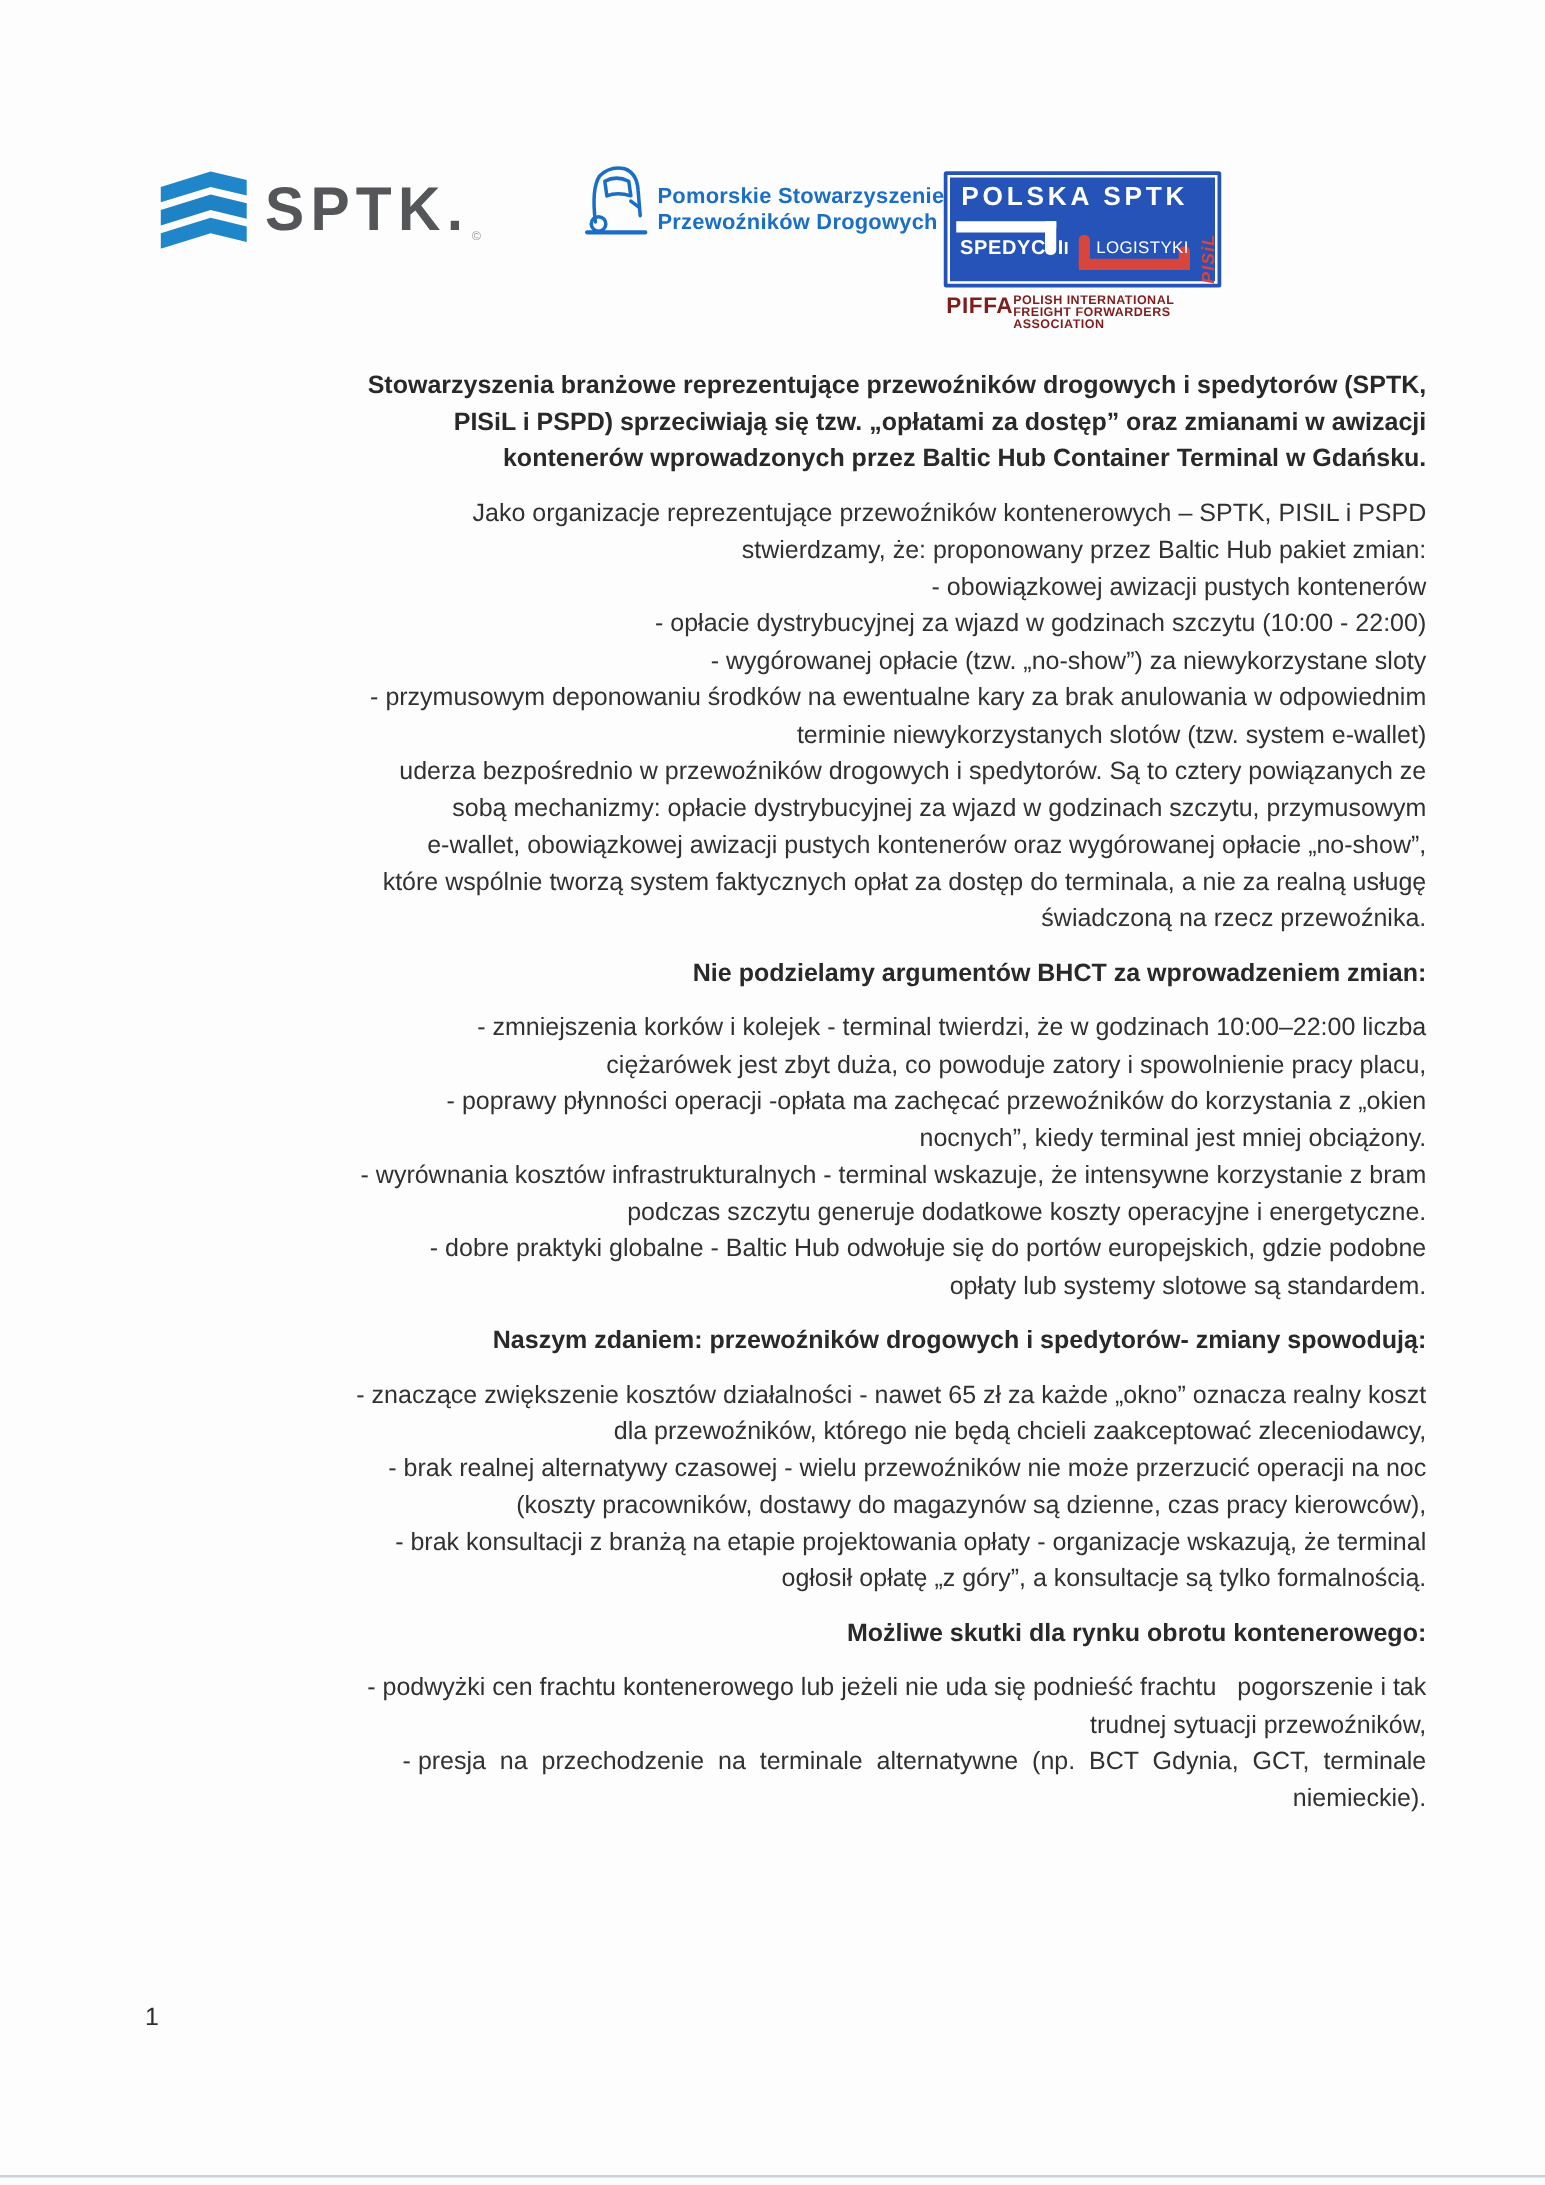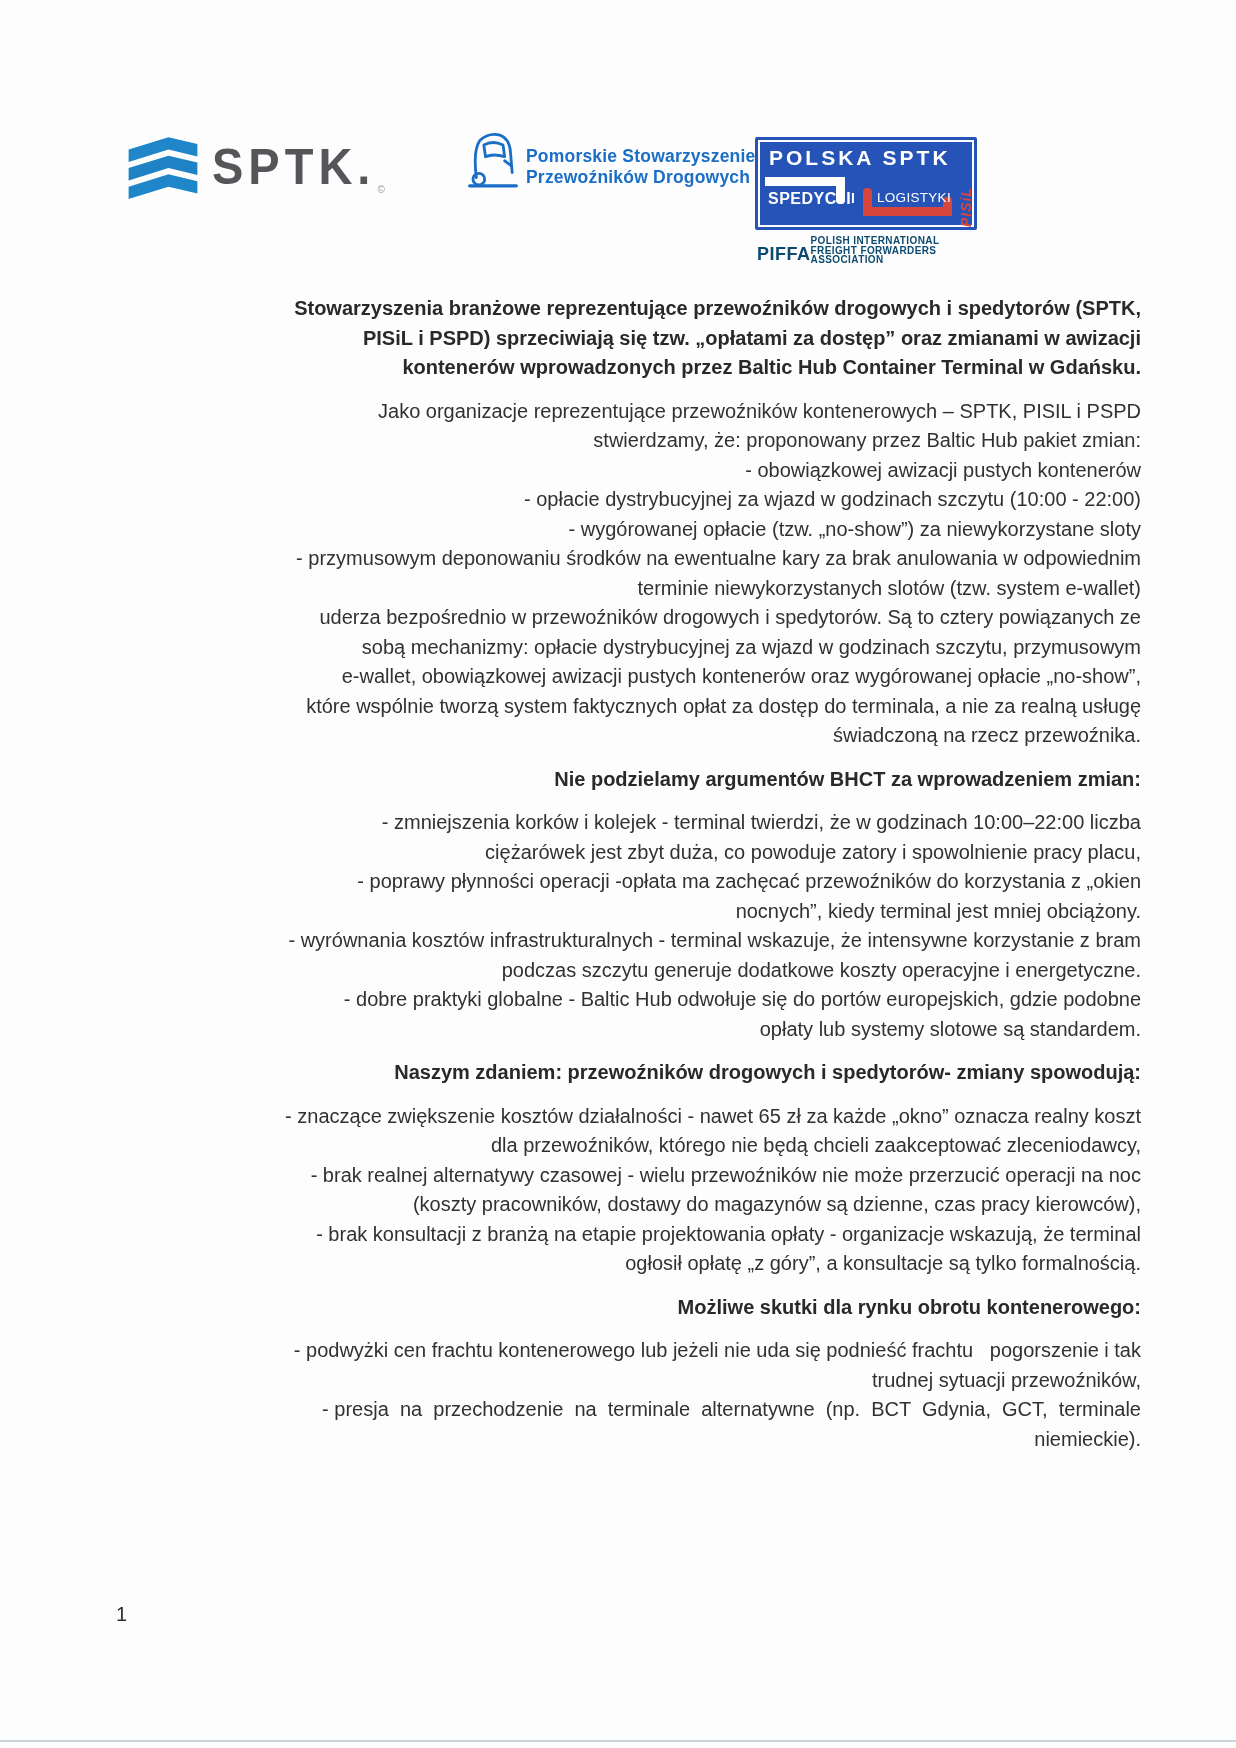--- a/index.html
+++ b/index.html
@@ -44,21 +44,21 @@
   .pisil-i{position:absolute;left:96px;top:53px;color:#fff;font-weight:800;font-size:14px;}
   .pipe-red-v{position:absolute;left:108px;top:51px;width:9px;height:28px;background:#d8453c;border-radius:4px 4px 0 0;}
   .pipe-red-h{position:absolute;left:108px;top:70px;width:88px;height:9px;background:#d8453c;border-radius:0 4px 4px 4px;}
   .pipe-red-tick{position:absolute;left:188px;top:60px;width:9px;height:19px;background:#d8453c;border-radius:4px 4px 0 0;}
   .pisil-logistyki{position:absolute;left:122px;top:53px;color:#fff;font-weight:400;font-size:13.5px;letter-spacing:.3px;}
   .pisil-side{
     position:absolute;right:3px;top:50px;
     color:#d8453c;font-weight:800;font-style:italic;font-size:14px;letter-spacing:1px;
     writing-mode:vertical-rl;transform:rotate(180deg);
   }
-  .pisil-caption{display:flex;align-items:flex-end;margin-top:4px;margin-left:2px;color:#0c4a6e;}
+  .pisil-caption{display:flex;align-items:flex-start;margin-top:4px;margin-left:2px;color:#7f1d1d;}
   .piffa{font-size:18px;font-weight:800;letter-spacing:.5px;}
   .piffa-lines{margin-left:0;margin-top:2px;font-size:10px;font-weight:700;line-height:9.5px;letter-spacing:.4px;}
   .piffa-lines span{display:block;}
 
   
   .body-column{position:absolute;left:115px;top:280px;width:1040px;}
   .body-column p, .body-column h2{
     margin:14px;white-space:pre-wrap;
     font-size:20px;line-height:29.5px;text-align:right;
   }

